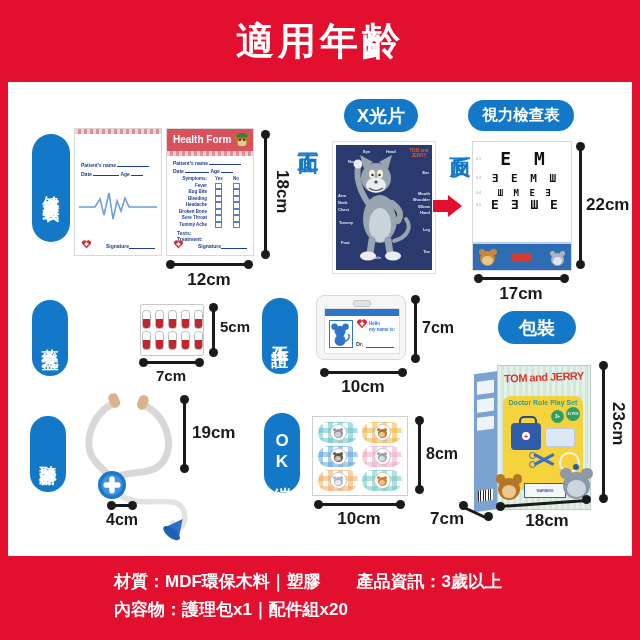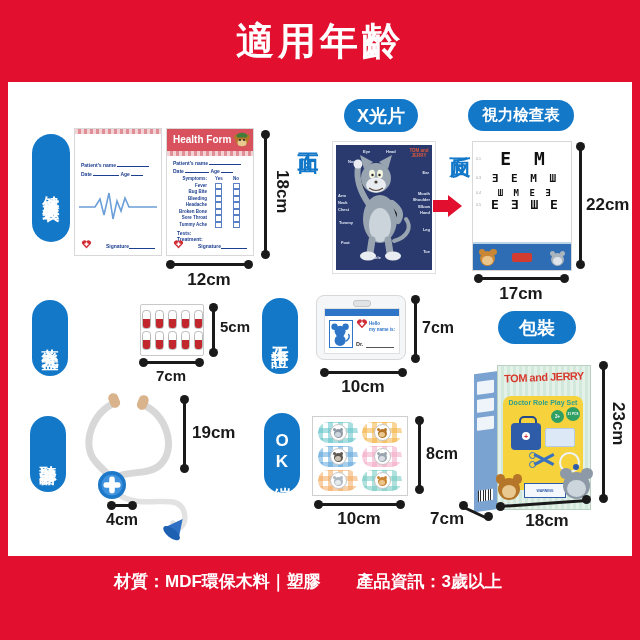--- a/index.html
+++ b/index.html
@@ -477,15 +477,18 @@
   <div class="mlh" style="left:464px;top:506px;width:26px;transform:rotate(25deg);transform-origin:left center;"></div>
   <div class="mdot" style="left:459px;top:501px;"></div>
   <div class="mdot" style="left:484px;top:512px;"></div>
   <div class="mlab" style="left:430px;top:509px;">7cm</div>
 
   <div class="abs foot">
     <div class="fline" style="top:14px;">
       <span>材質：MDF環保木料｜塑膠</span>
       <span>產品資訊：3歲以上</span>
     </div>
+    <div class="fline" style="top:42px;">
+      <span>內容物：護理包x1｜配件組x20</span>
+    </div>
   </div>
 
 </div>
 
 </body></html>

